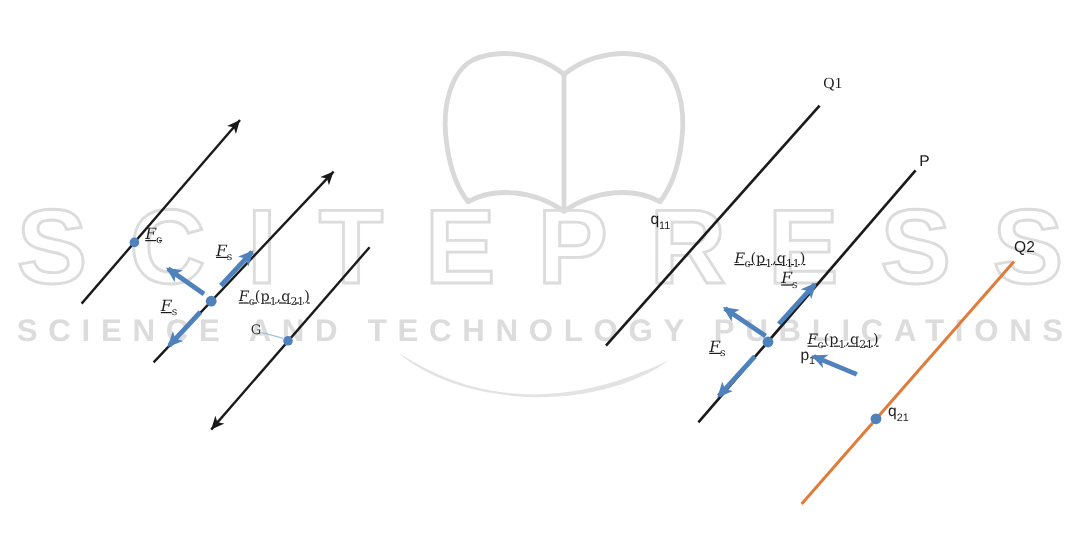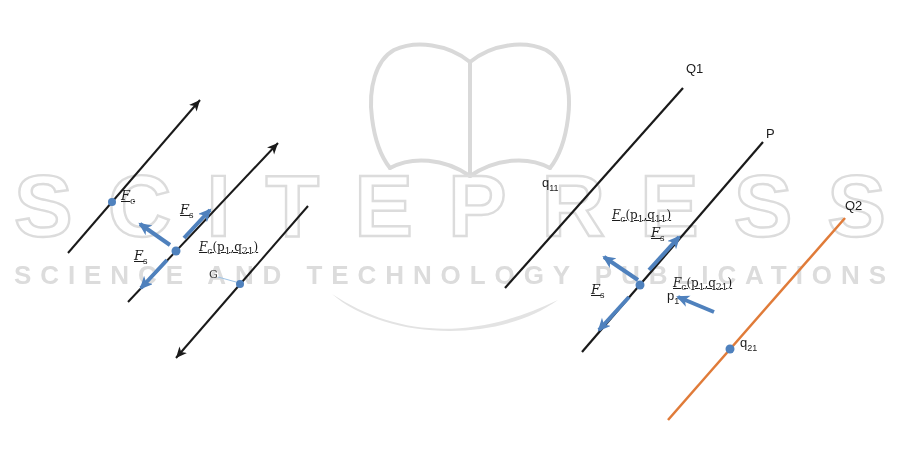--- a/index.html
+++ b/index.html
@@ -91,21 +91,21 @@
   <span class="lbl force" style="left:121px; top:189px;"><i>F</i><sub>c</sub></span>
 
   <span class="lbl force" style="left:180px; top:203px;"><i>F</i><sub>s</sub></span>
 
   <span class="lbl force small" style="left:199px; top:241px;"><i>F</i><sub>c</sub><span>(p</span><sub>1</sub><span>,q</span><sub>21</sub><span>)</span></span>
 
   <span class="lbl force" style="left:134px; top:249px;"><i>F</i><sub>s</sub></span>
 
   <span class="lbl g-label" style="left:209px; top:269px;">G</span>
 
-  <span class="lbl plain" style="left:686px; top:62px;">Q1</span>
+  <span class="lbl plain" style="left:686px; top:62px;font-family:Liberation Serif, serif;">Q1</span>
 
   <span class="lbl plain" style="left:766px; top:127px;">P</span>
 
   <span class="lbl plain" style="left:845px; top:199px;">Q2</span>
 
   <span class="lbl plain" style="left:542px; top:176px;"><span>q</span><sub>11</sub></span>
 
   <span class="lbl force small" style="left:576px; top:209px;margin-left:36px;"><i>F</i><sub>c</sub><span>(p</span><sub>1</sub><span>,q</span><sub>11</sub><span>)</span></span>
 
   <span class="lbl force" style="left:651px; top:226px;"><i>F</i><sub>s</sub></span>

